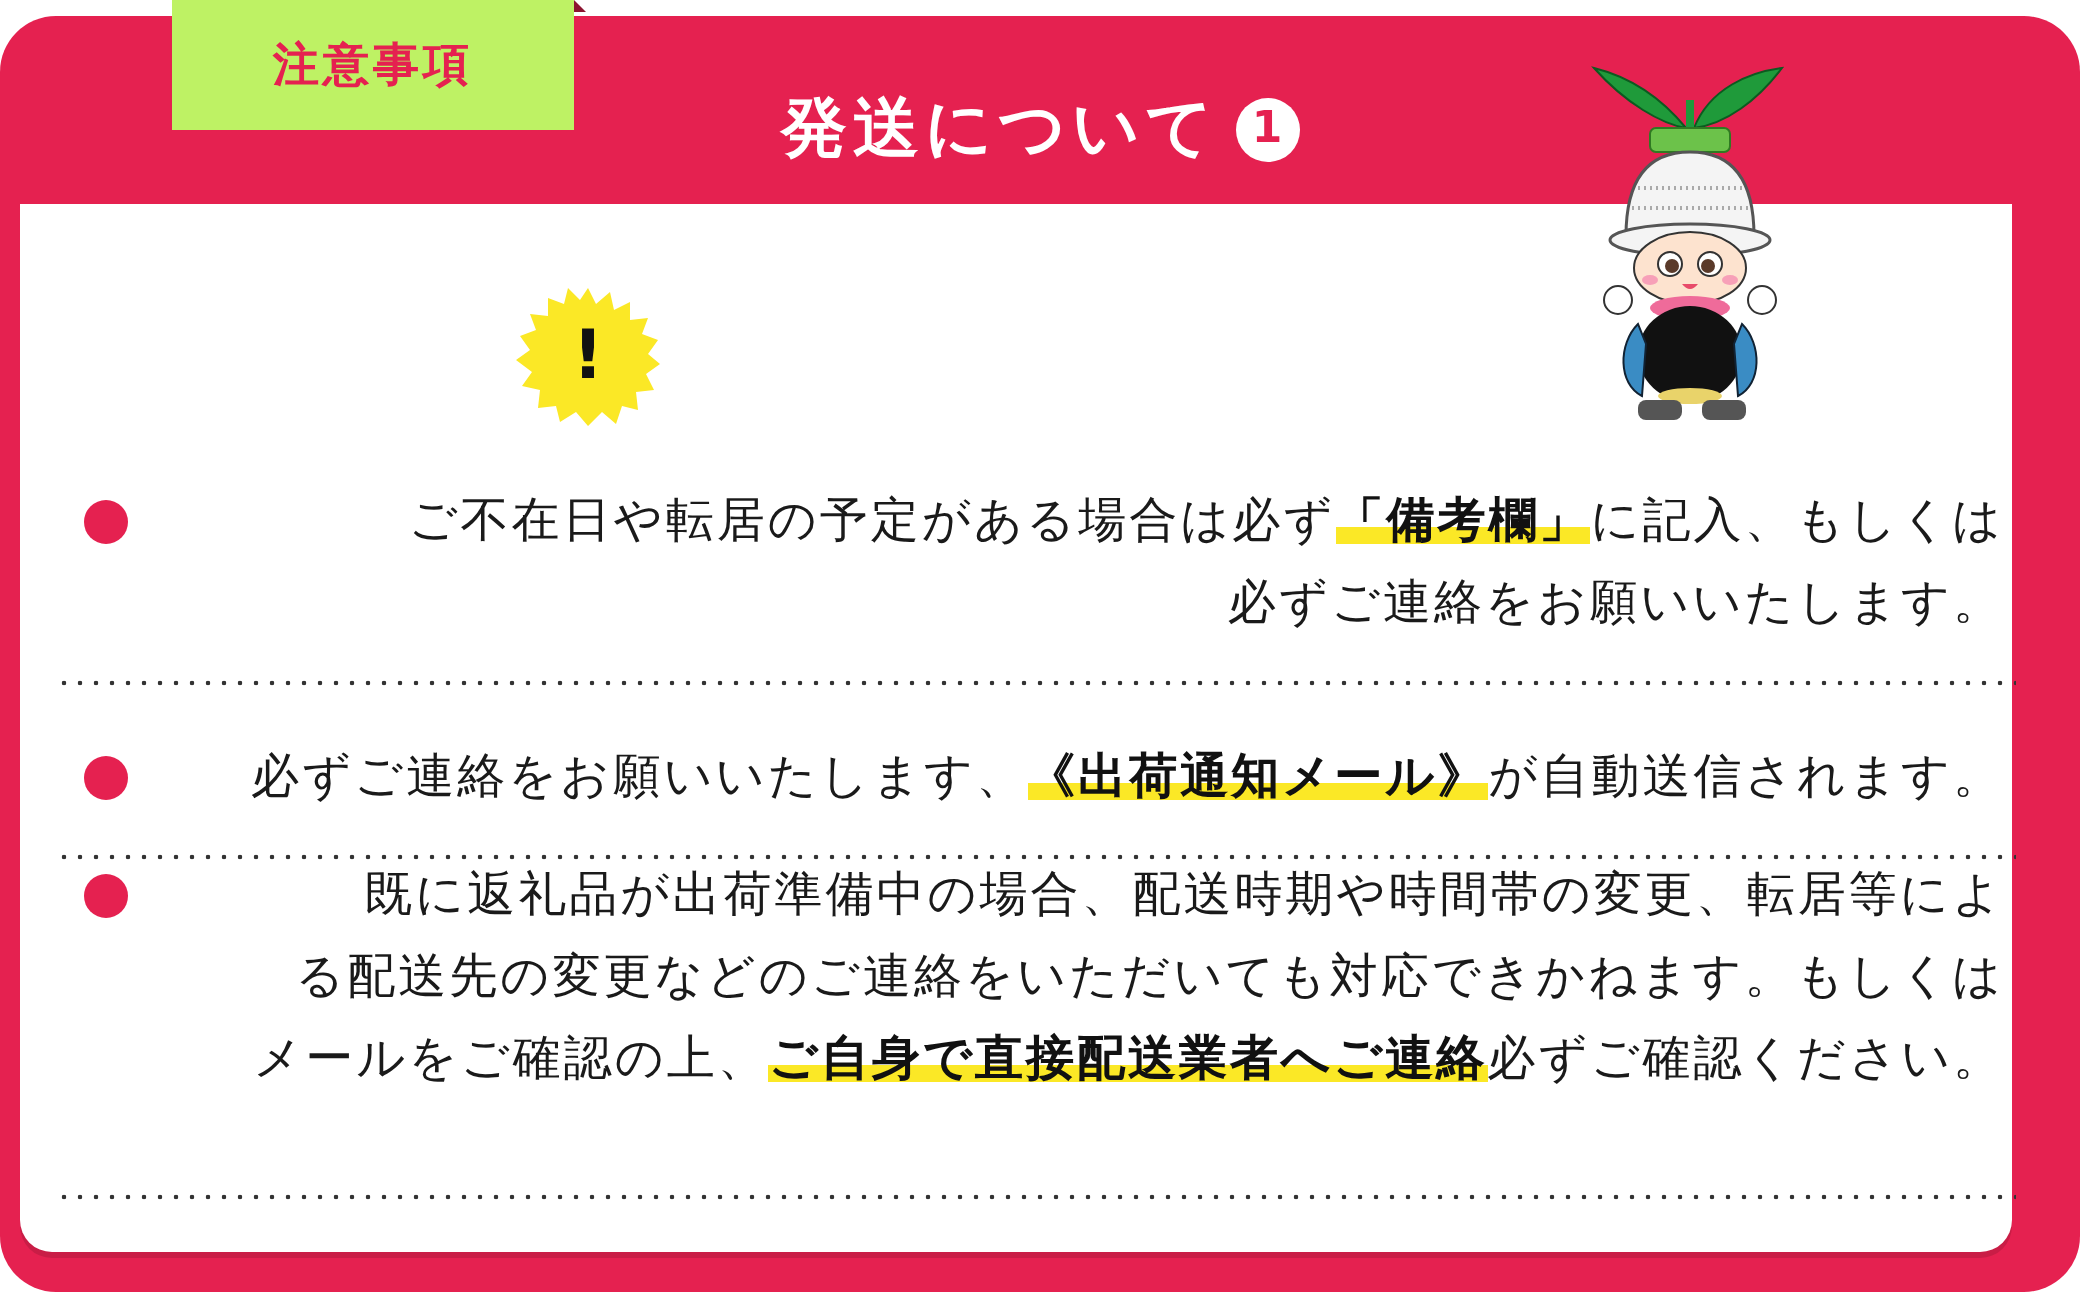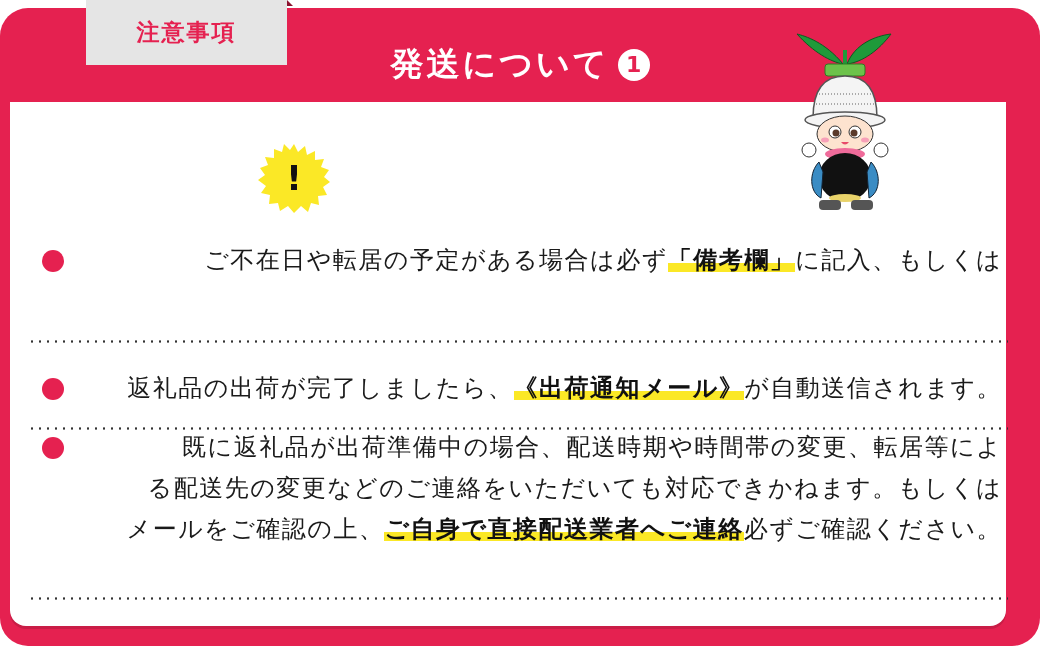--- a/index.html
+++ b/index.html
@@ -10,21 +10,21 @@
     position: absolute; left: 0; top: 8px; width: 1040px; height: 638px;
     background: #e52150; border-radius: 28px;
   }
   .inner {
     position: absolute; left: 10px; top: 102px; width: 996px; height: 524px;
     background: #ffffff; border-radius: 0 0 16px 16px;
     box-shadow: 0 3px 0 rgba(0,0,0,0.12);
   }
   .tag {
     position: absolute; left: 86px; top: 0; width: 201px; height: 65px;
-    background: #e5e5e5; display: flex; align-items: center; justify-content: center;
+    background: #bef264; display: flex; align-items: center; justify-content: center;
   }
   .tag-text { color: #e52150; font-weight: bold; font-size: 23px; letter-spacing: 2px; }
   .tag-fold {
     position: absolute; left: 287px; top: 0; width: 0; height: 0;
     border-left: 6px solid #8c1430; border-top: 6px solid transparent;
   }
   .title {
     position: absolute; left: 0; top: 42px; width: 1040px; text-align: right;
     color: #ffffff; font-weight: bold; font-size: 33px; letter-spacing: 3px;
     display: flex; justify-content: center; align-items: center; gap: 8px;
@@ -129,28 +129,29 @@
       <polygon fill="#fbe826" points="36,2 40,10 47,4 49,13 57,9 57,18 66,17 63,25 71,28 66,35 72,40 65,45 69,53 60,54 61,63 53,61 50,70 43,64 36,71 30,64 22,69 20,61 11,62 12,53 3,51 8,44 0,38 7,33 2,26 10,23 7,15 16,16 16,7 24,10 26,2 32,8"></polygon>
     </svg>
     <div class="burst-mark">!</div>
   </div>
 </div>
 
 <div class="item" style="top:240px;">
   <span class="bullet" style="top:10px;"></span>
   <div class="item-body">
     <div><span>ご不在日や転居の予定がある場合は必ず</span><span class="hl">「備考欄」</span><span>に記入、もしくは</span></div>
+    <div>必ずご連絡をお願いいたします。</div>
   </div>
 </div>
 <div class="dots" style="top:340px;"></div>
 
 <div class="item" style="top:368px;">
   <span class="bullet" style="top:10px;"></span>
   <div class="item-body">
-    <div><span>返礼品の出荷が完了しましたら、</span><span class="hl">《出荷通知メール》</span><span>が自動送信されます。</span></div>
+    <div><span>必ずご連絡をお願いいたします、</span><span class="hl">《出荷通知メール》</span><span>が自動送信されます。</span></div>
   </div>
 </div>
 <div class="dots" style="top:427px;"></div>
 
 <div class="item" style="top:427px;">
   <span class="bullet" style="top:10px;"></span>
   <div class="item-body">
     <div>既に返礼品が出荷準備中の場合、配送時期や時間帯の変更、転居等によ</div>
     <div>る配送先の変更などのご連絡をいただいても対応できかねます。もしくは</div>
     <div><span>メールをご確認の上、</span><span class="hl">ご自身で直接配送業者へご連絡</span><span>必ずご確認ください。</span></div>

